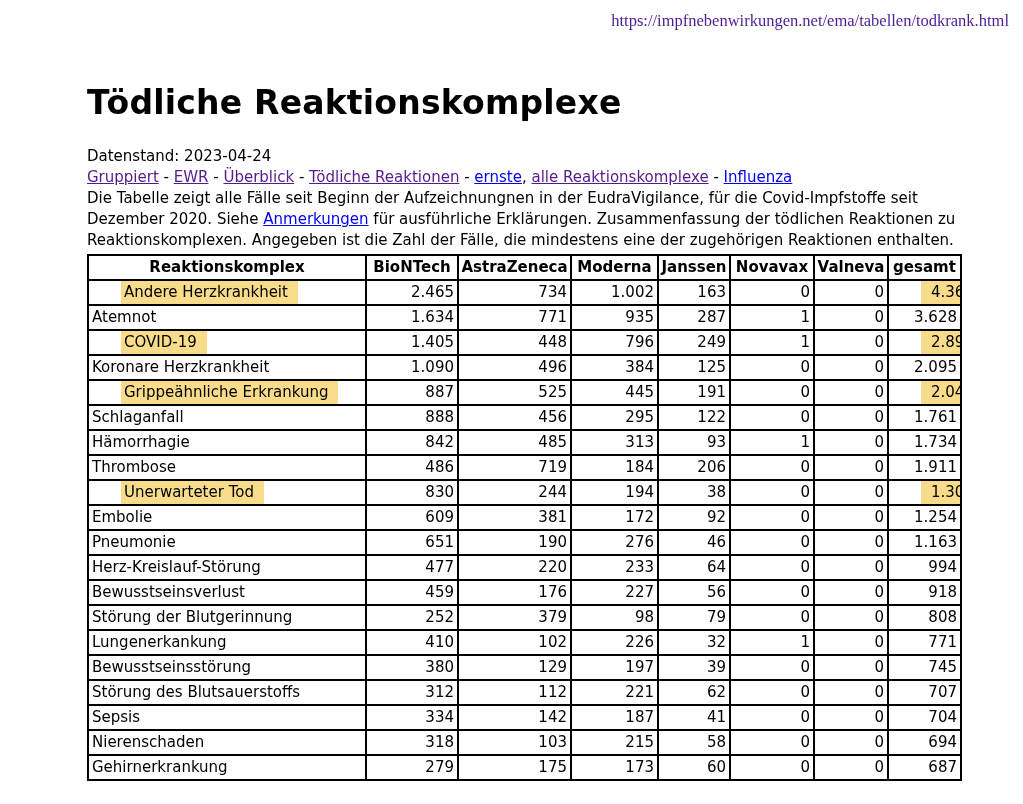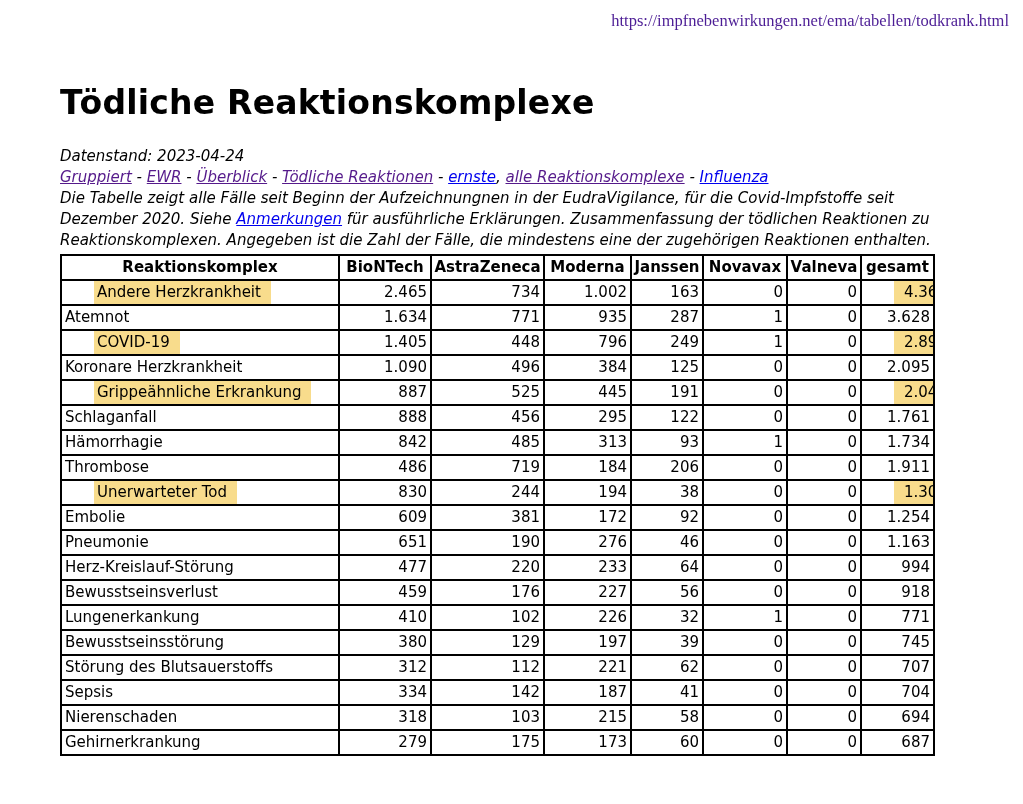--- a/index.html
+++ b/index.html
@@ -13,30 +13,30 @@
     width:1023px;height:804px;overflow:hidden;background:#ffffff;color:#000;
     font-family:"DejaVu Sans","Liberation Sans",sans-serif;
     position:relative;
   }
   .print-url{
     position:absolute;top:11px;right:14px;
     font-family:"Liberation Serif","DejaVu Serif",serif;
     font-size:16.5px;color:#4c1d95;
   }
   .content{
-    position:absolute;left:60px;top:0;width:890px;
+    position:absolute;left:87px;top:0;width:890px;
   }
   h1{
     margin:84px 0 0 0;
     font-size:33px;line-height:37px;font-weight:700;
     letter-spacing:0.2px;
   }
   .meta{
     margin-top:25px;
-    font-size:15px;line-height:21px;width:888px;font-style:italic;
+    font-size:15px;line-height:21px;width:888px;
   }
   a.lnk{text-decoration:underline;cursor:pointer;}
   a.visited{color:var(--visited);}
   a.unvisited{color:var(--unvisited);}
   table{
     border:1px solid #000;
     border-collapse:separate;border-spacing:0;
     table-layout:fixed;
     margin-top:3px;
   }
@@ -225,20 +225,30 @@
           <td class="label"><span class="cell">Bewusstseinsverlust</span></td>
           <td class="num"><span class="cell">459</span></td>
           <td class="num"><span class="cell">176</span></td>
           <td class="num"><span class="cell">227</span></td>
           <td class="num"><span class="cell">56</span></td>
           <td class="num"><span class="cell">0</span></td>
           <td class="num"><span class="cell">0</span></td>
           <td class="num"><span class="cell">918</span></td>
         </tr>
         <tr>
+          <td class="label"><span class="cell">Störung der Blutgerinnung</span></td>
+          <td class="num"><span class="cell">252</span></td>
+          <td class="num"><span class="cell">379</span></td>
+          <td class="num"><span class="cell">98</span></td>
+          <td class="num"><span class="cell">79</span></td>
+          <td class="num"><span class="cell">0</span></td>
+          <td class="num"><span class="cell">0</span></td>
+          <td class="num"><span class="cell">808</span></td>
+        </tr>
+        <tr>
           <td class="label"><span class="cell">Lungenerkankung</span></td>
           <td class="num"><span class="cell">410</span></td>
           <td class="num"><span class="cell">102</span></td>
           <td class="num"><span class="cell">226</span></td>
           <td class="num"><span class="cell">32</span></td>
           <td class="num"><span class="cell">1</span></td>
           <td class="num"><span class="cell">0</span></td>
           <td class="num"><span class="cell">771</span></td>
         </tr>
         <tr>

